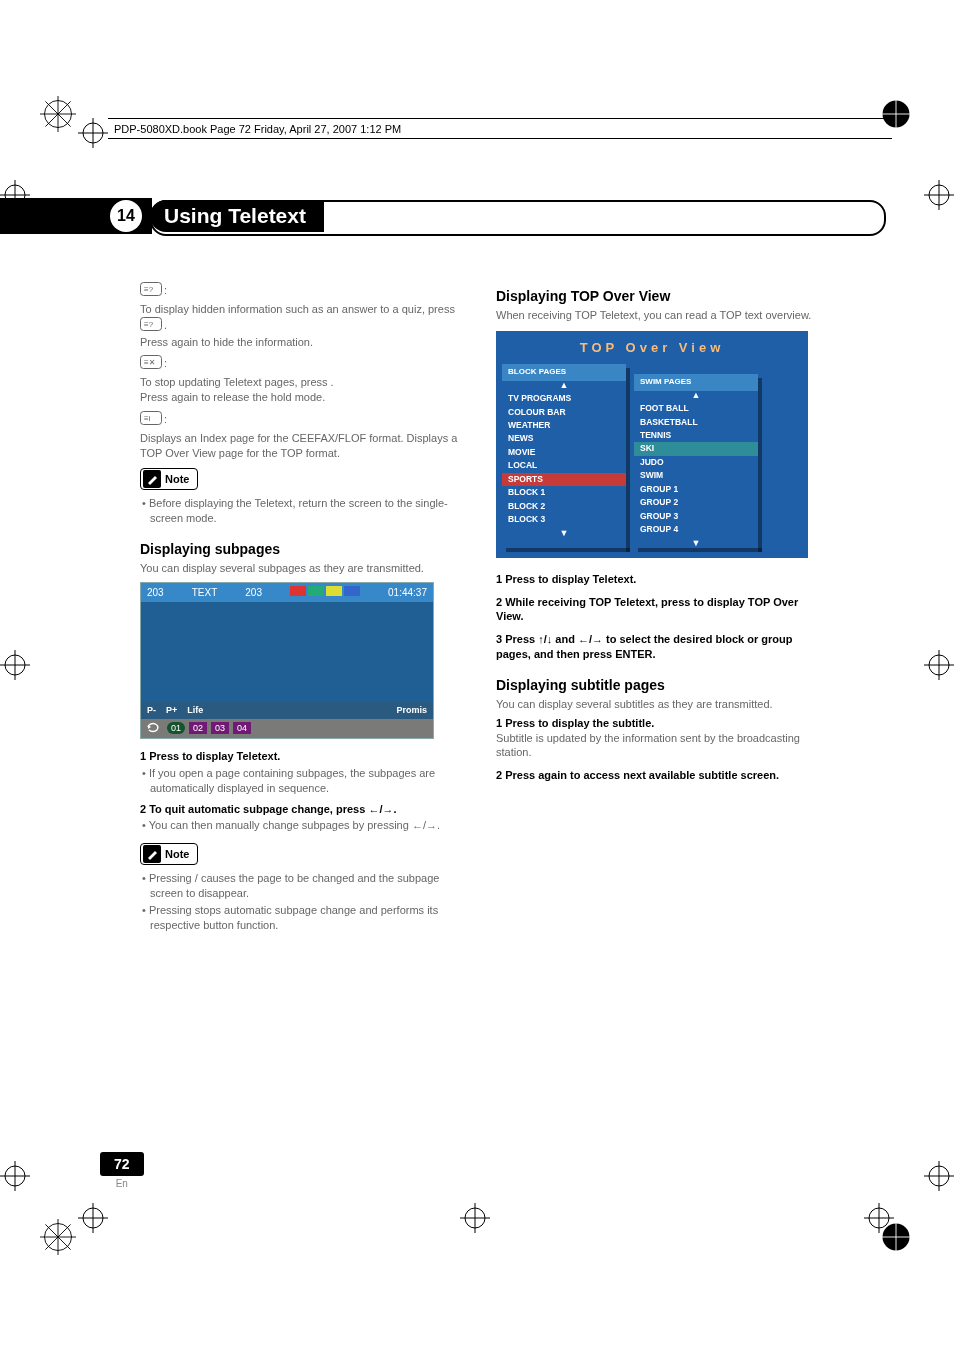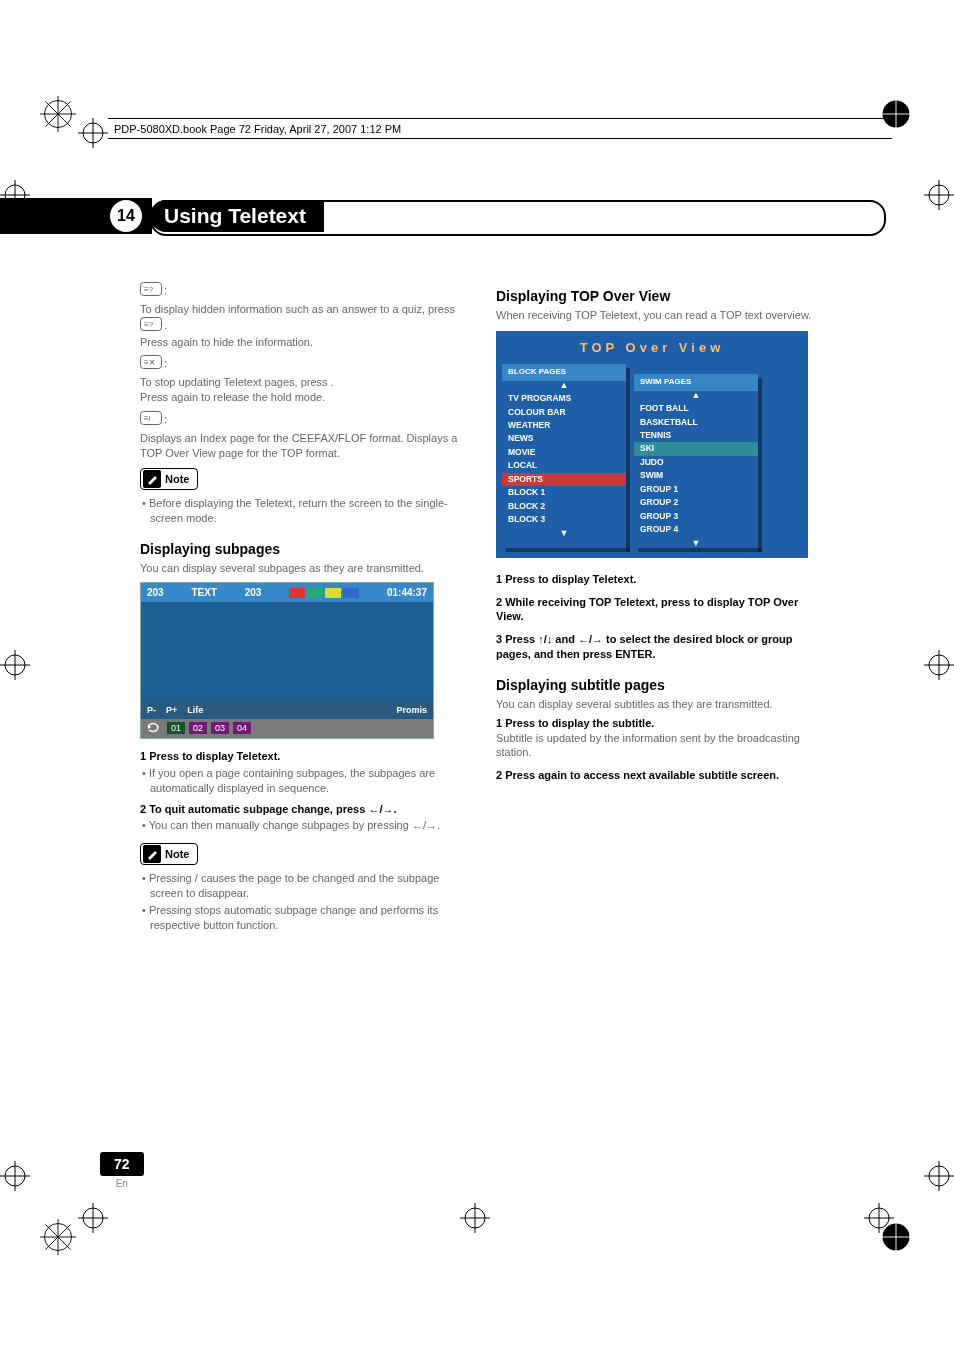--- a/index.html
+++ b/index.html
@@ -121,34 +121,34 @@
   
   .ttx-screen {
     width: 292px;
     border: 1px solid #8aa;
     margin-top: 6px;
     font-size: 10px;
     color:#fff;
   }
   .ttx-top {
     background:#3788c8;
-    display:flex;align-items:center;justify-content:space-between;
-    padding:3px 6px; font-weight:bold;
+    display:flex;justify-content:space-between;
+    padding:3px 6px; font-weight:normal;
   }
   .ttx-cols { display:flex; gap:2px; }
   .ttx-cbox { width:16px;height:10px; }
   .ttx-body { background:#1f5f93; height:100px; }
   .ttx-footer1 {
     background:#2a5a80; display:flex; gap:10px; padding:2px 6px; font-weight:bold; font-size:9px;
   }
   .ttx-footer2 {
     background:#7a7a78; display:flex; gap:4px; padding:2px 4px; align-items:center;
   }
   .ttx-sub { background:#701a75; padding:0 4px; font-size:9px; color:#fff; }
-  .ttx-sub.off { background:#14532d; }
+  .ttx-sub.off { background:#14532d;border-radius:6px; }
 
   
   .top-wrap {
     background:#1f5fa8;
     padding:6px 6px 10px;
     margin-top:8px;
     width: 300px;
   }
   .top-title {
     text-align:center;color:#fdba74;font-weight:bold;letter-spacing:4px;font-size:13px;margin:2px 0 8px;

